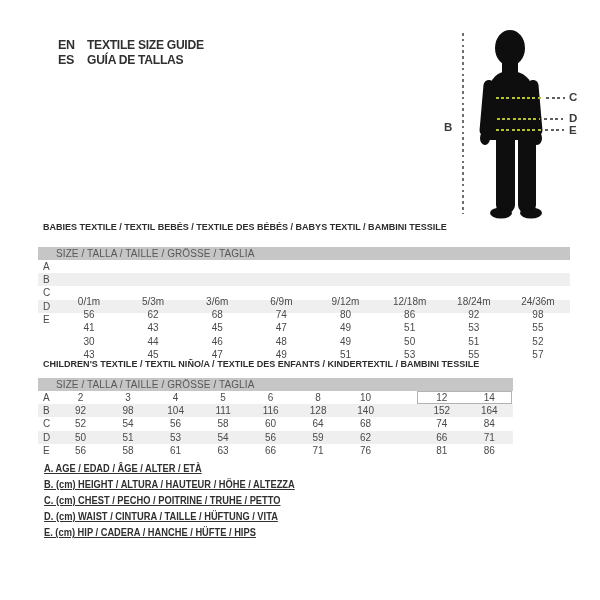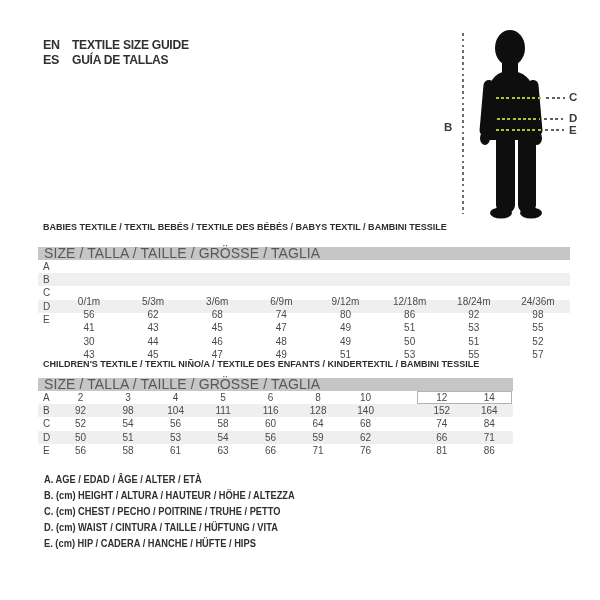--- a/index.html
+++ b/index.html
@@ -1,49 +1,49 @@
 <!DOCTYPE html>
 <html><head>
 <meta charset="utf-8">
 <style>
   html,body{margin:0;padding:0;background:#fff;}
   .canvas{
     position:relative;width:600px;height:600px;background:#ffffff;overflow:hidden;
     font-family:"Liberation Sans", sans-serif;color:#333;
   }
   
-  .langs{position:absolute;left:43px;top:38px;}
+  .langs{position:absolute;left:58px;top:38px;}
   .lang-row{display:flex;height:14.6px;line-height:14.6px;}
   .lang-code{width:29px;font-size:12.5px;font-weight:bold;letter-spacing:-.3px;color:#303030;}
   .lang-label{font-size:12.5px;font-weight:bold;letter-spacing:-.3px;color:#303030;transform:scaleX(.97);transform-origin:left;white-space:nowrap;}
   
   .fig-vline{position:absolute;left:462px;top:33px;width:2px;height:181px;
     background:repeating-linear-gradient(180deg,#6e6e6e 0 2.6px,transparent 2.6px 5.8px);}
   .fig-blabel,.fig-slabel{position:absolute;font-size:11.5px;font-weight:bold;color:#3c3c3c;}
   .dash{position:absolute;height:2px;}
   .dash.green{background:repeating-linear-gradient(90deg,var(--green) 0 3px,transparent 3px 5.2px);z-index:3;}
   .dash.gray{background:repeating-linear-gradient(90deg,#5f5f5f 0 3px,transparent 3px 5.6px);}
   .silhouette{position:absolute;left:477px;top:27px;}
   
   .tbl-title{position:absolute;left:43px;margin:0;font-size:9.5px;font-weight:bold;color:#2d2d2d;
     white-space:nowrap;transform:scaleX(.95);transform-origin:left;letter-spacing:0;}
   .size-table{position:absolute;left:38px;font-size:10px;color:#4a4a4a;}
   .tbl-head{height:13px;line-height:13px;background:#c6c6c6;color:#585858;
-    padding-left:6px;font-size:14px;letter-spacing:.1px;white-space:nowrap;}
+    padding-left:18px;font-size:10px;letter-spacing:.1px;white-space:nowrap;}
   .trow{display:flex;height:13.2px;line-height:13.2px;}
   .trow.stripe{background:#efefef;}
   .cell{display:inline-block;text-align:center;white-space:nowrap;}
   .cell.letter{width:14px;text-align:left;padding-left:5px;}
   .babies .cell:not(.letter){width:64.75px;margin-top:35px;}
   .children .cell:not(.letter){width:48px;}
   .children .spacer{width:29px;}
   .hl-box{position:absolute;left:379px;top:13px;width:95px;height:13.2px;
     border:1px solid #b2b2b2;background:#fff0;box-sizing:border-box;z-index:2;pointer-events:none;}
   
-  .legend{position:absolute;left:44px;top:472px;}
+  .legend{position:absolute;left:44px;top:461px;text-decoration:underline;}
   .legend-line{height:16px;line-height:16px;font-size:10px;font-weight:bold;color:#303030;
     white-space:nowrap;transform:scaleX(.93);transform-origin:left;}
 </style>
 </head>
 <body>
 
 <div class="canvas" style="--green:#b2c42a">
 
   <div class="langs">
       <div class="lang-row">

